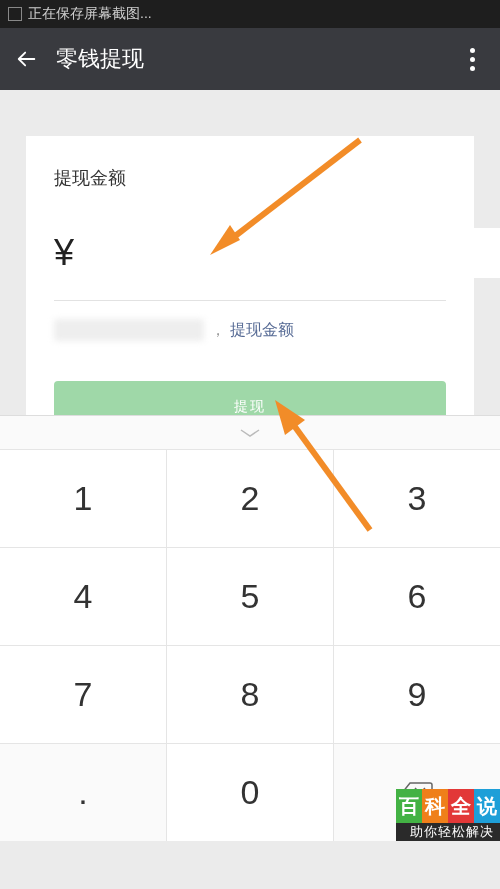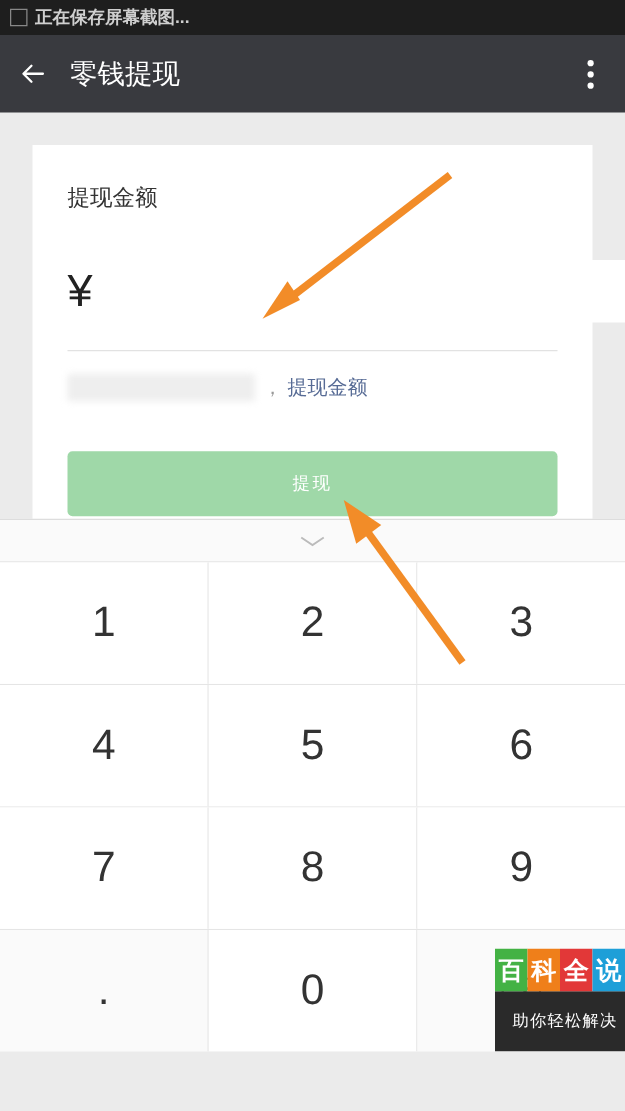--- a/index.html
+++ b/index.html
@@ -1,24 +1,24 @@
 <!DOCTYPE html>
 <html><head>
 <meta charset="utf-8">
 <style>
   * { margin: 0; padding: 0; box-sizing: border-box; }
   html, body { width: 500px; height: 889px; font-family: -apple-system, "Helvetica Neue", Arial, sans-serif; background: #ebebeb; overflow: hidden; }
-  .status-bar { height: 28px; background: #1e1e1e; color: #cfcfcf; font-size: 14px; display: flex; align-items: center; padding: 0 8px; gap: 6px; font-weight: bold; }
+  .status-bar { height: 28px; background: #1e1e1e; color: #cfcfcf; font-size: 14px; display: flex; align-items: center; padding: 0 8px; gap: 6px; }
   .status-bar .icon { width: 14px; height: 14px; border: 1px solid #888; display: inline-block; }
   .header { height: 62px; background: #393a3f; color: #fff; display: flex; align-items: center; padding: 14px 16px; }
   .header .back { width: 22px; height: 22px; }
   .header .title { flex: 1; font-size: 22px; margin-left: 18px; font-weight: 400; }
   .header .more { width: 24px; display: flex; flex-direction: column; align-items: center; gap: 4px; }
   .header .more span { width: 5px; height: 5px; background: #fff; border-radius: 50%; }
-  .card-wrap { padding: 26px; }
+  .card-wrap { padding: 26px; margin-top: 20px; }
   .card { background: #fff; padding: 30px 28px 20px; }
   .label { font-size: 18px; color: #333; }
   .amount-row { margin-top: 38px; display: flex; align-items: center; }
   .yen { font-size: 36px; font-weight: 500; color: #222; }
   .amount-input { flex: 1; border: none; font-size: 36px; margin-left: 8px; outline: none; height: 50px; }
   .divider { height: 1px; background: #e2e2e2; margin-top: 22px; }
   .hint-row { margin-top: 18px; font-size: 16px; display: flex; align-items: center; }
   .blur-box { width: 150px; height: 22px; background: #eee; filter: blur(3px); border-radius: 2px; }
   .comma { color: #999; margin: 0 4px 0 6px; }
   .link { color: #576b95; }
@@ -35,21 +35,21 @@
   .navbar svg { stroke: #fff; fill: none; }
   
   .arrow { position: absolute; pointer-events: none; }
   .arrow svg line { stroke: #f28c28; stroke-width: 6; }
   .arrow svg polygon { fill: #f28c28; }
   
   .watermark { position: absolute; right: 0; bottom: 48px; text-align: right; z-index: 50; }
   .wm-top { display: flex; }
   .wm-top span { width: 26px; height: 34px; display: flex; align-items: center; justify-content: center; color: #fff; font-size: 20px; font-weight: 700; }
   .c1 { background: #43b244; } .c2 { background: #ef7f1a; } .c3 { background: #e23838; } .c4 { background: #1e9fd8; }
-  .wm-sub { background: #2a2a2a; color: #fff; font-size: 13px; padding: 15px 6px; letter-spacing: 1px; }
+  .wm-sub { background: #2a2a2a; color: #fff; font-size: 13px; padding: 0 6px; letter-spacing: 1px; }
   .root { position: relative; width: 500px; height: 889px; }
 </style>
 </head>
 <body>
 
 <div class="root">
 
   <div class="status-bar">
     <span class="icon"></span>
     <span>正在保存屏幕截图...</span>

